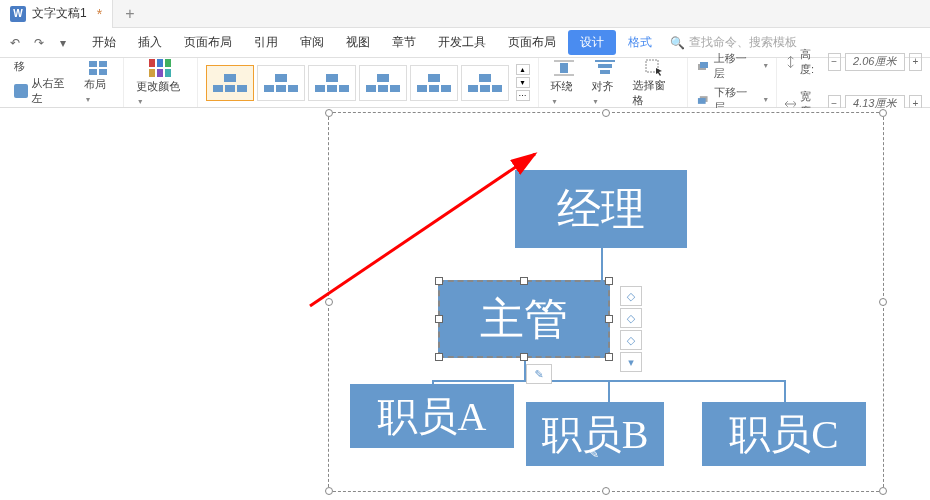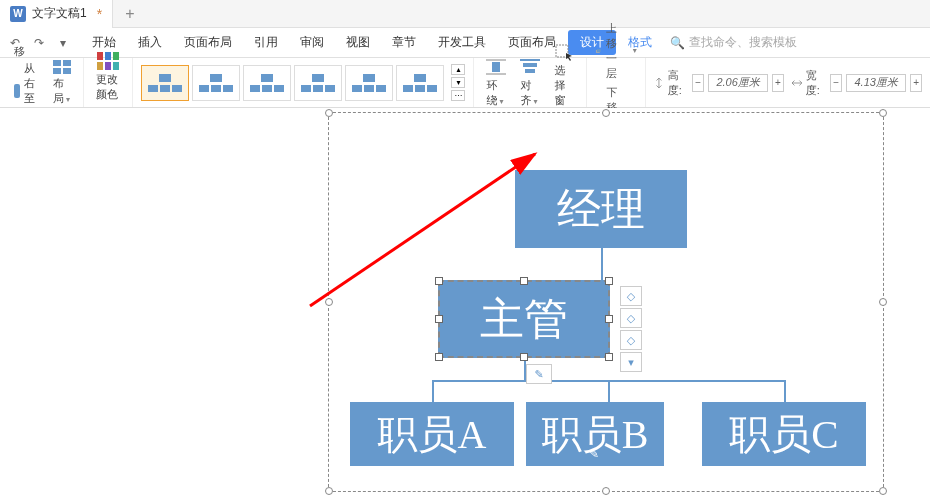--- a/index.html
+++ b/index.html
@@ -50,21 +50,21 @@
     .sel-h-br { bottom: -4px; right: -4px; }
     .sel-h-tm { top: -4px; left: calc(50% - 4px); }
     .sel-h-bm { bottom: -4px; left: calc(50% - 4px); }
     .sel-h-ml { left: -4px; top: calc(50% - 4px); }
     .sel-h-mr { right: -4px; top: calc(50% - 4px); }
     
     .org-node { position: absolute; background: #6699cc; color: #fff; display: flex; align-items: center; justify-content: center; font-family: "SimSun", serif; }
     .node-manager { left: 295px; top: 62px; width: 172px; height: 78px; font-size: 44px; }
     .node-supervisor { left: 218px; top: 172px; width: 172px; height: 78px; font-size: 44px; border: 2px dashed #888; }
     .node-supervisor .sel-handle { border: 1px solid #666; background: #fff; border-radius: 0; }
-    .node-emp-a { left: 130px; top: 294px; width: 164px; height: 64px; font-size: 40px; }
+    .node-emp-a { left: 130px; top: 276px; width: 164px; height: 64px; font-size: 40px; }
     .node-emp-b { left: 306px; top: 294px; width: 138px; height: 64px; font-size: 40px; }
     .node-emp-c { left: 482px; top: 294px; width: 164px; height: 64px; font-size: 41px; }
     
     .connector { position: absolute; background: #6699cc; }
     .conn-v1 { left: 381px; top: 140px; width: 2px; height: 32px; }
     .conn-v2 { left: 304px; top: 250px; width: 2px; height: 22px; }
     .conn-h1 { left: 212px; top: 272px; width: 352px; height: 2px; }
     .conn-v3 { left: 212px; top: 272px; width: 2px; height: 22px; }
     .conn-v4 { left: 388px; top: 272px; width: 2px; height: 22px; }
     .conn-v5 { left: 564px; top: 272px; width: 2px; height: 22px; }
@@ -241,21 +241,21 @@
             <rect x="4" y="2" width="8" height="6" fill="#aaa"></rect>
             <rect x="2" y="4" width="8" height="6" fill="#6699cc"></rect>
           </svg>
         <span>下移一层</span>
           <span class="dropdown-caret">▾</span>
       </div>
     </div>
   </div>
 
   <div class="ribbon-group" style="border-right:none">
-    <div style="display:flex;flex-direction:row;gap:8px">
+    <div style="display:flex;flex-direction:column;gap:8px">
       <div class="dimension-row">
         <svg width="12" height="12" viewBox="0 0 12 12">
             <line x1="6" y1="0" x2="6" y2="12" stroke="#888"></line>
             <path d="M3 3 L6 0 L9 3 M3 9 L6 12 L9 9" stroke="#888" fill="none"></path>
           </svg>
         <span>高度:</span>
         <div class="dim-spinner">−</div>
         <input class="dim-input" value="2.06厘米" style="">
         <div class="dim-spinner">+</div>
       </div>

